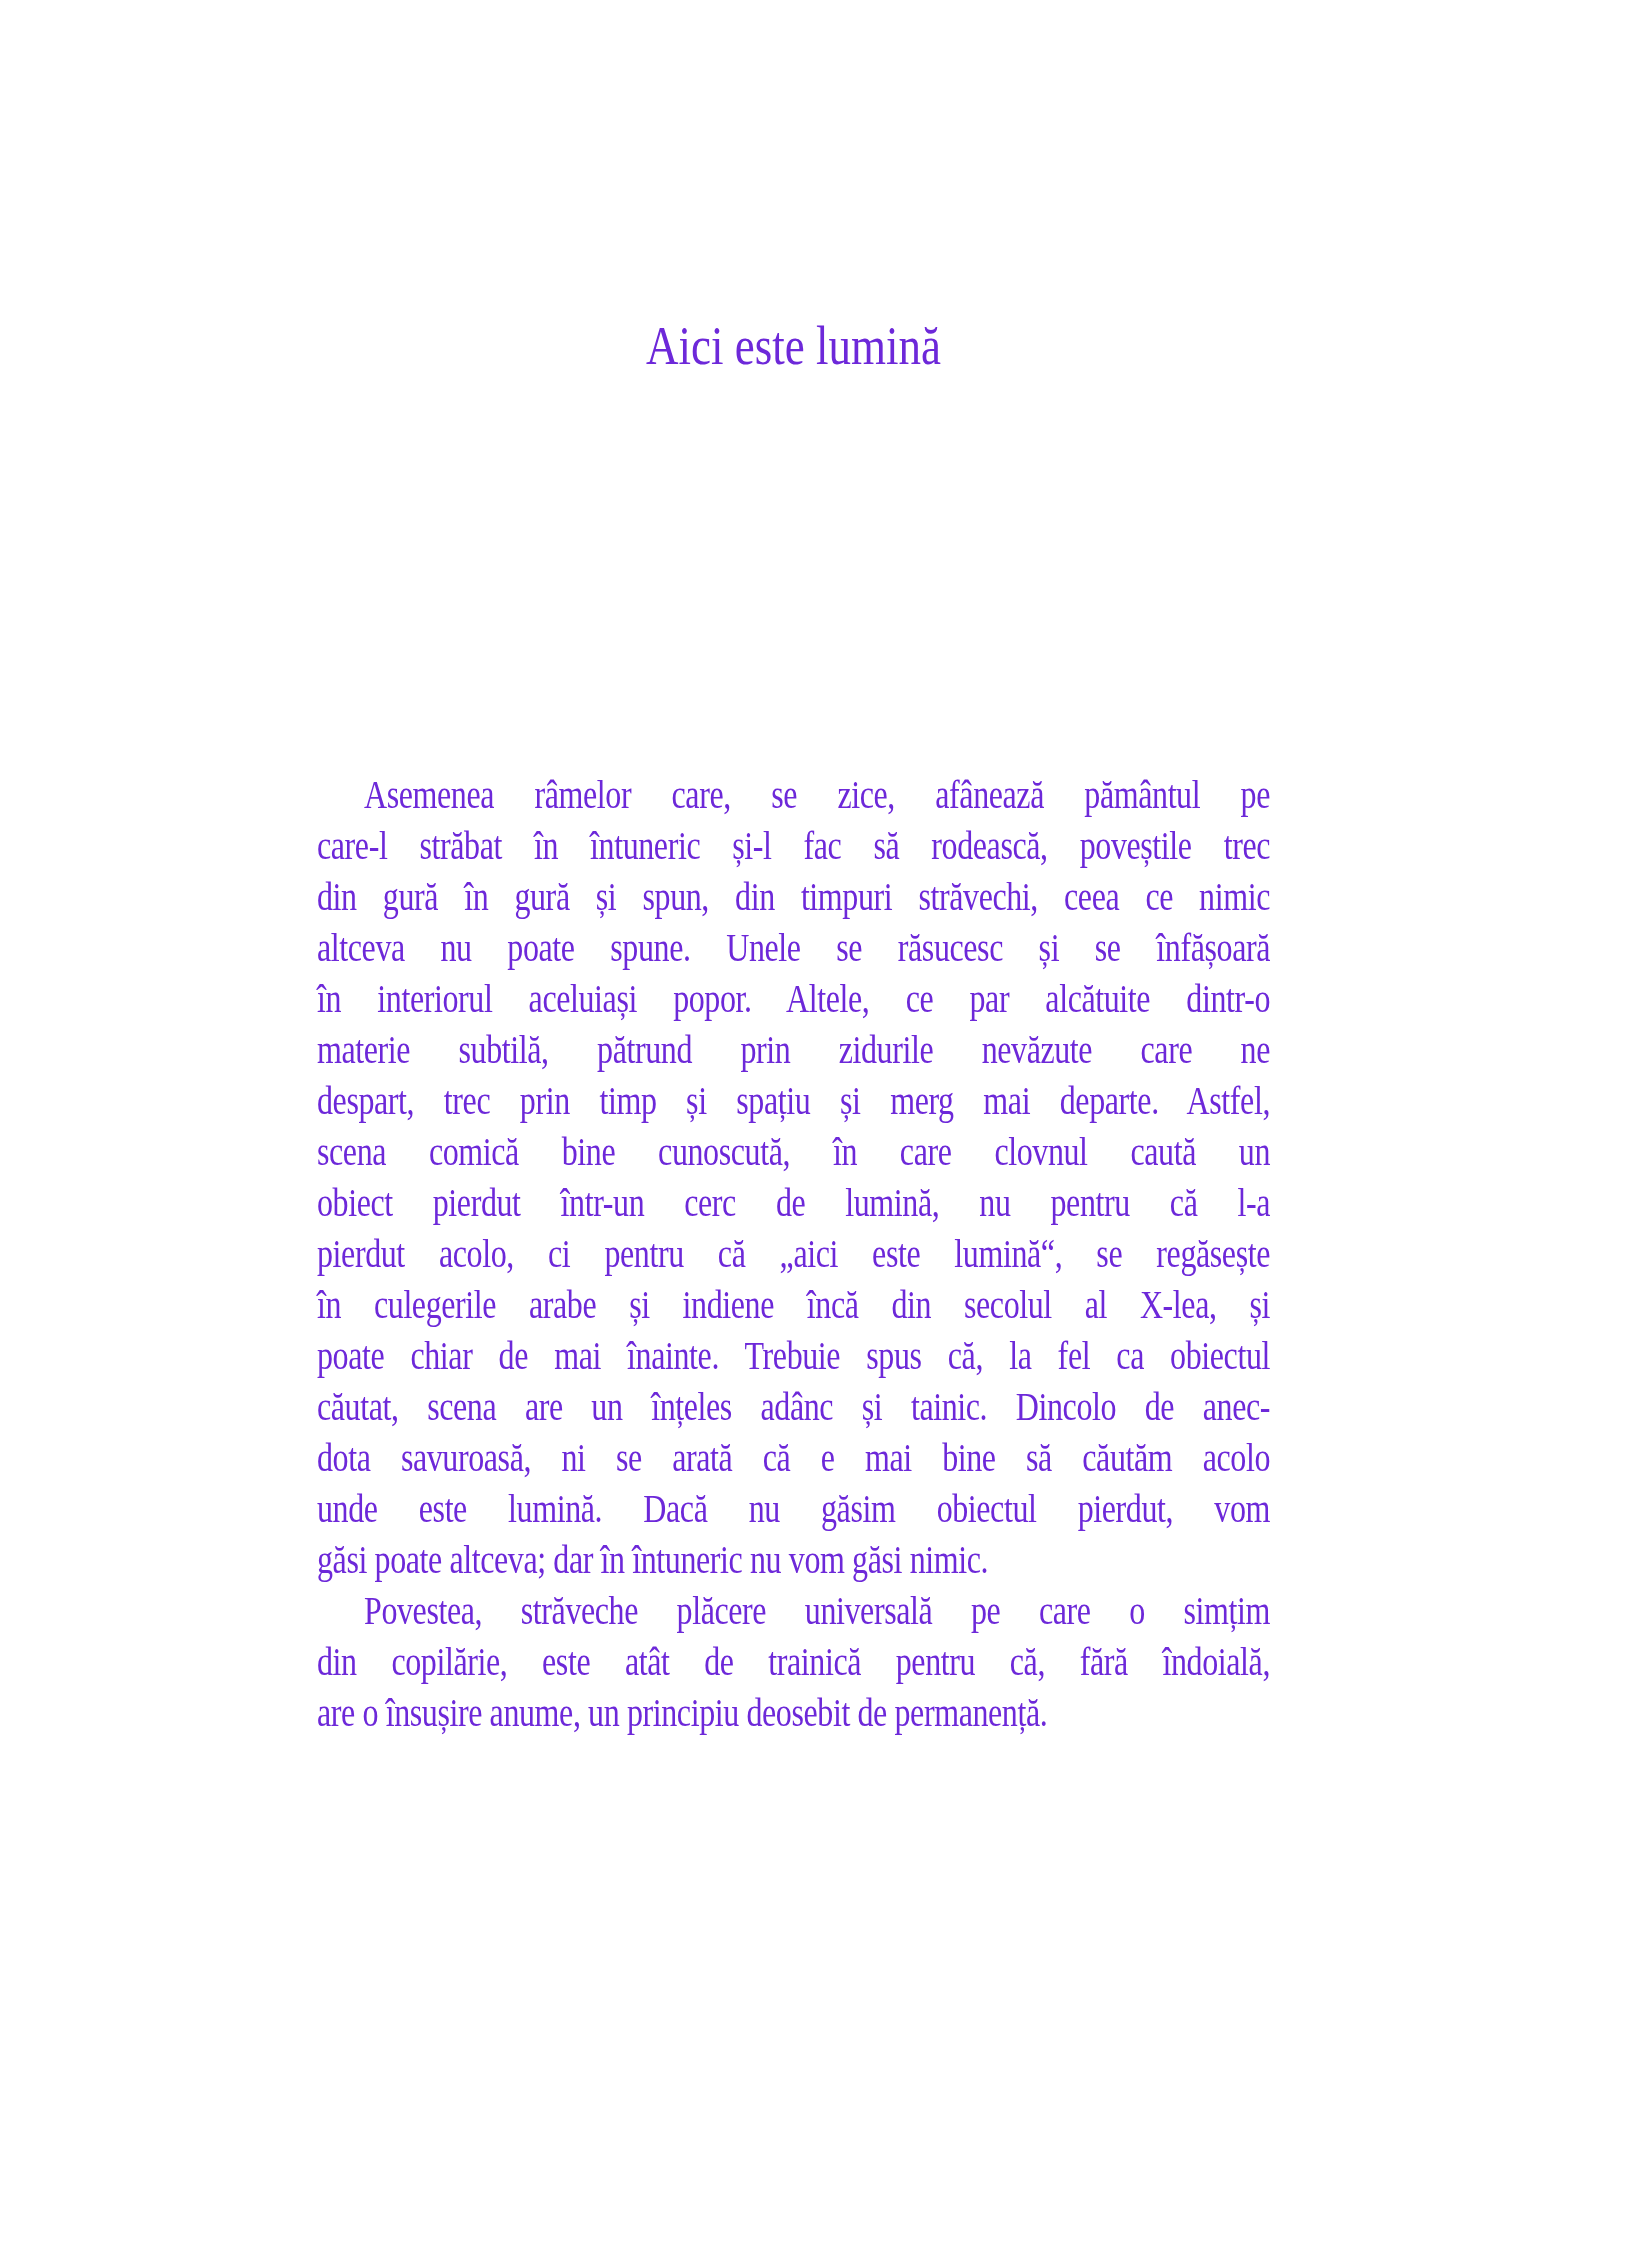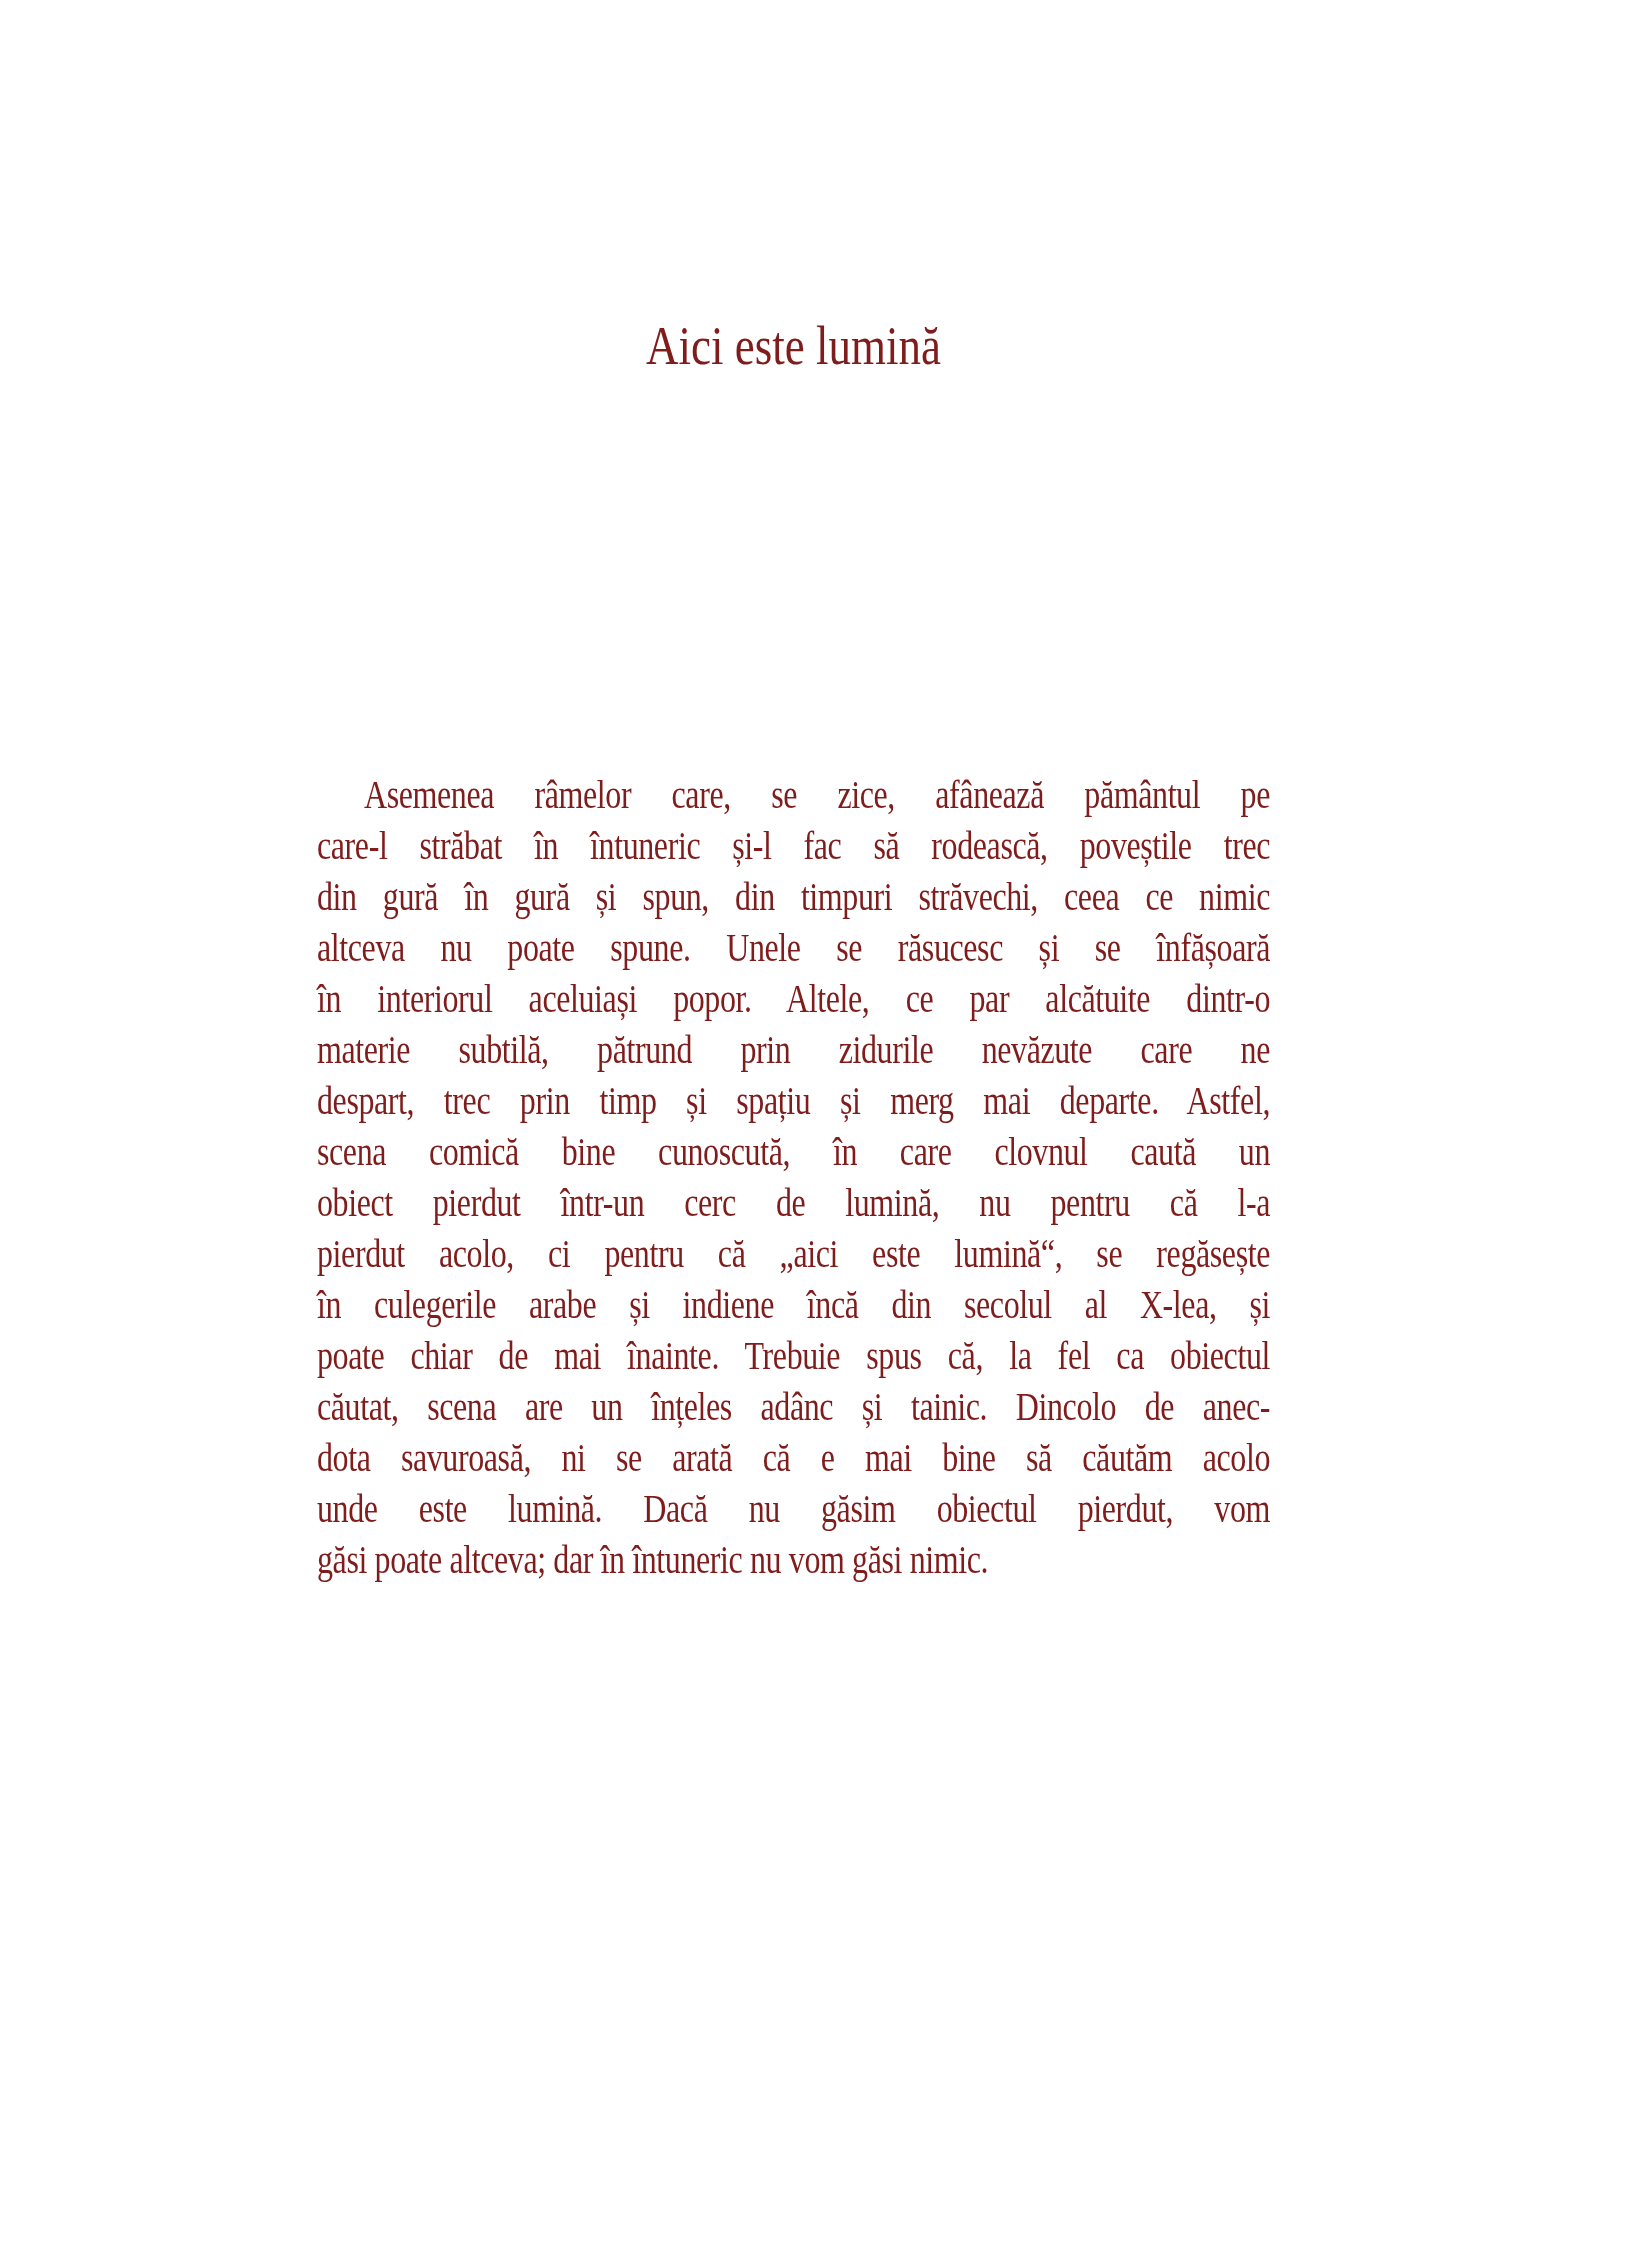--- a/index.html
+++ b/index.html
@@ -7,21 +7,21 @@
     padding: 0;
     background: #ffffff;
   }
   .page {
     position: relative;
     width: 1632px;
     height: 2263px;
     background: #ffffff;
     overflow: hidden;
     font-family: "Liberation Serif", "DejaVu Serif", serif;
-    color: #7f1d1d;
+    color: #6d28d9;
   }
   .chapter-title {
     position: absolute;
     left: 317px;
     top: 326px;
     width: 953px;
     text-align: center;
     font-size: 45px;
     line-height: 50px;
     letter-spacing: 0px;
@@ -80,17 +80,22 @@
       <div class="line">pierdut acolo, ci pentru că „aici este lumină“, se regăsește</div>
       <div class="line">în culegerile arabe și indiene încă din secolul al X-lea, și</div>
       <div class="line">poate chiar de mai înainte. Trebuie spus că, la fel ca obiectul</div>
       <div class="line">căutat, scena are un înțeles adânc și tainic. Dincolo de anec-</div>
       <div class="line">dota savuroasă, ni se arată că e mai bine să căutăm acolo</div>
       <div class="line">unde este lumină. Dacă nu găsim obiectul pierdut, vom</div>
       <div class="line plast">găsi poate altceva; dar în întuneric nu vom găsi nimic.</div>
     </div>
 
 
+    <div class="para">
+      <div class="line pfirst">Povestea, străveche plăcere universală pe care o simțim</div>
+      <div class="line">din copilărie, este atât de trainică pentru că, fără îndoială,</div>
+      <div class="line plast">are o însușire anume, un principiu deosebit de permanență.</div>
+    </div>
 
   </div>
 
 </div>
 
 
 </body></html>

